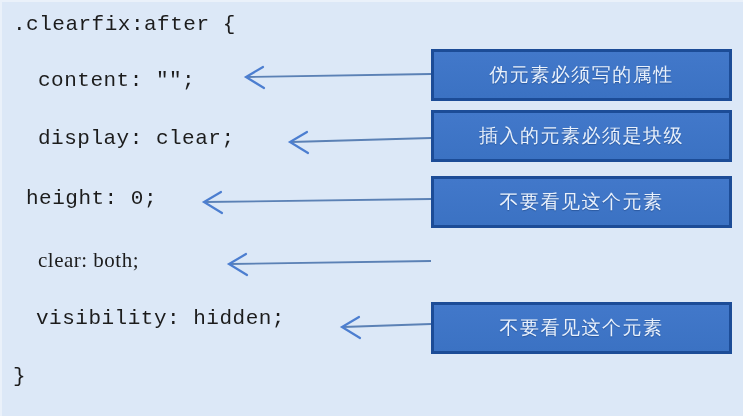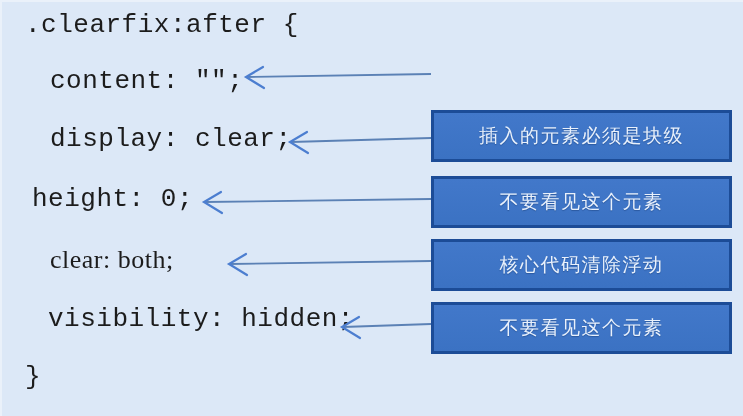--- a/index.html
+++ b/index.html
@@ -17,26 +17,25 @@
     position:relative;
     width:743px;height:416px;
     background:var(--background);
     box-shadow:inset 2px 2px 0 rgba(255,255,255,0.40);
     overflow:hidden;
     font-family:"Liberation Sans", sans-serif;
   }
   .code-line{
     position:absolute;
     font-family:"Liberation Mono","DejaVu Sans Mono",monospace;
-    font-size:26px;
+    font-size:21px;
     line-height:24px;
     color:var(--code_text);
     white-space:pre;
     letter-spacing:0.5px;
-    margin-left:12px;
   }
   .anno-box{
     position:absolute;
     left:431px;
     width:301px;height:52px;
     box-sizing:border-box;
     border:3px solid var(--box_border);
     background:linear-gradient(180deg,var(--box_fill_top) 0%,var(--box_fill) 100%);
     display:flex;align-items:center;justify-content:center;
     color:var(--box_text);
@@ -54,29 +53,29 @@
 </style>
 </head>
 <body>
 
 <div class="canvas">
 
   <div>
     <div class="code-line" style="left:13px;top:13px;">.clearfix:after {</div>
     <div class="code-line" style="left:38px;top:69px;">content: "";</div>
     <div class="code-line" style="left:38px;top:127px;">display: clear;</div>
-    <div class="code-line" style="left:20px;top:187px;">height: 0;</div>
+    <div class="code-line" style="left:26px;top:187px;">height: 0;</div>
     <div class="code-line" style="left:38px;top:248px;font-family:Liberation Serif, serif;">clear: both;</div>
     <div class="code-line" style="left:36px;top:307px;">visibility: hidden;</div>
     <div class="code-line" style="left:13px;top:365px;">}</div>
   </div>
 
+  <div class="anno-box" style="top:49px;">伪元素必须写的属性</div>
   <div class="anno-box" style="top:110px;">插入的元素必须是块级</div>
   <div class="anno-box" style="top:176px;">不要看见这个元素</div>
-  <div class="anno-box" style="top:239px;">核心代码清除浮动</div>
   <div class="anno-box" style="top:302px;">不要看见这个元素</div>
 
   <svg class="arrow-layer" viewBox="0 0 743 416">
     <g>
       <line x1="431" y1="74" x2="247" y2="77"></line>
       <polyline points="263,67 246,77 264,88"></polyline>
     </g>
     <g>
       <line x1="431" y1="138" x2="291" y2="142"></line>
       <polyline points="307,132 290,142 308,153"></polyline>

